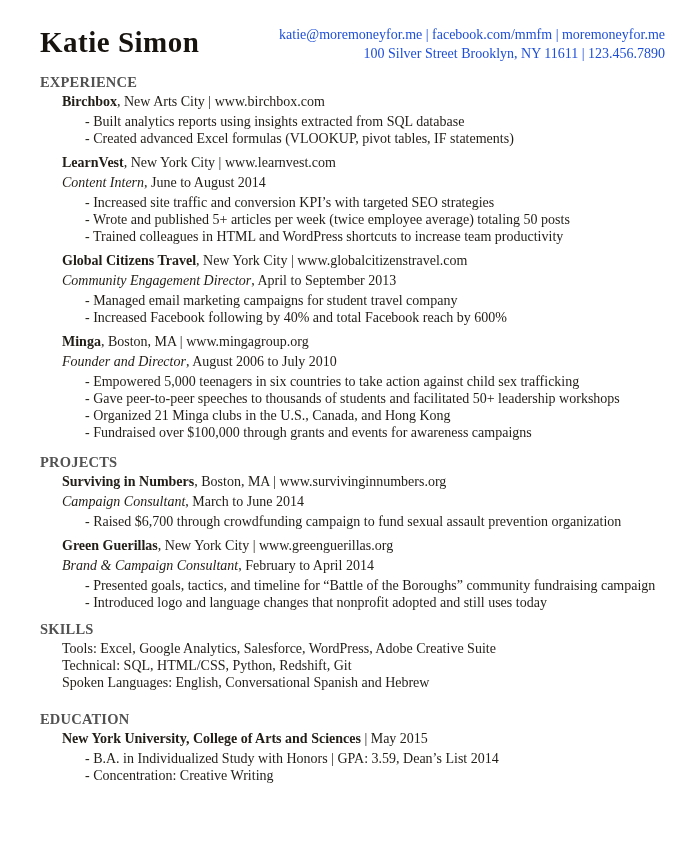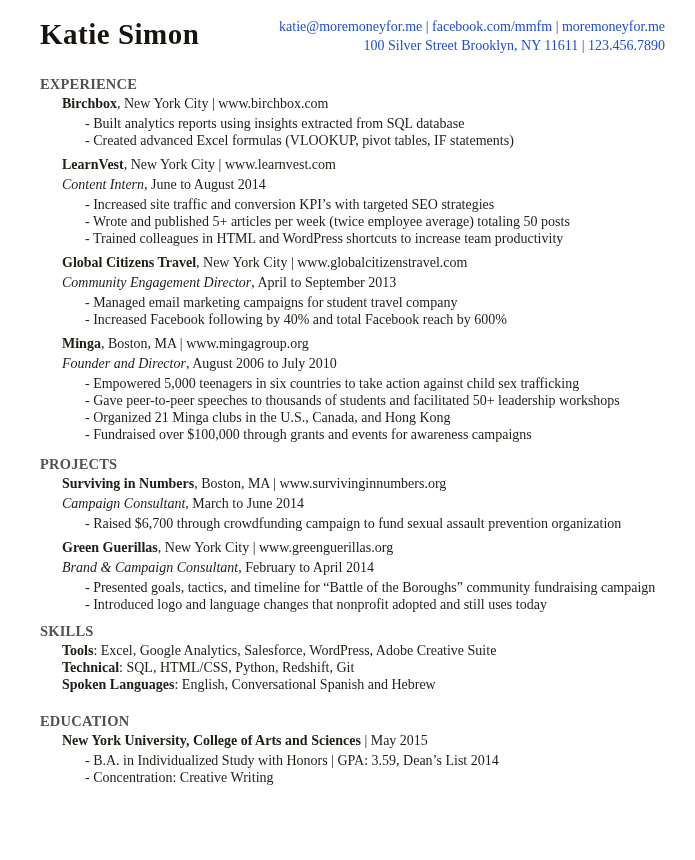--- a/index.html
+++ b/index.html
@@ -5,67 +5,67 @@
   * { box-sizing: border-box; }
   html, body { margin: 0; padding: 0; }
   body {
     width: 695px; height: 860px;
     background: #ffffff;
     font-family: "Liberation Serif", "DejaVu Serif", serif;
     color: #211d17;
   }
   .page {
     width: 695px; height: 860px;
-    padding: 16px 30px 0 40px;
+    padding: 24px 30px 0 40px;
     overflow: hidden;
   }
   .header { display: flex; justify-content: space-between; align-items: flex-start; }
   .name {
     font-size: 29px; font-weight: 700;
     margin: 1px 0 0 0; line-height: 34px; letter-spacing: 0.5px;
     color: #17130e;
   }
   .contact { text-align: right; font-size: 14px; line-height: 19px; padding-top: 1px; color: #1d4ed8; }
   .section-title {
     font-size: 14.5px; font-weight: 700; color: #525252;
     margin: 0 0 2px 0; line-height: 17px; letter-spacing: 0.2px;
   }
-  .section--experience { margin-top: 21px; }
+  .section--experience { margin-top: 11px; }
   .section--projects   { margin-top: 13px; }
   .section--skills     { margin-top: 10px; }
   .section--education  { margin-top: 20px; }
   .entry { margin: 0 0 7px 22px; font-size: 14px; }
   .org-line  { line-height: 17px; }
   .org       { font-weight: 700; }
   .role-line { line-height: 17px; margin-top: 3px; }
   .role      { font-style: italic; }
   .bullets   { margin: 3px 0 0 23px; }
   .bullet    { line-height: 17px; }
   .skills-lines { margin-left: 22px; font-size: 14px; }
   .skill-line   { line-height: 17px; }
-  .skill-label  { font-weight: 700; }
+  .skill-label  { font-weight: 400; }
 </style>
 </head>
 <body>
 
 <div class="page">
 
   <header class="header">
     <h1 class="name">Katie Simon</h1>
     <div class="contact">
       <div>katie@moremoneyfor.me | facebook.com/mmfm | moremoneyfor.me</div>
       <div>100 Silver Street Brooklyn, NY 11611 | 123.456.7890</div>
     </div>
   </header>
 
   <section class="section--experience">
     <h2 class="section-title">EXPERIENCE</h2>
 
     <div class="entry">
-      <div class="org-line"><span class="org">Birchbox</span><span>, New York City | www.birchbox.com</span></div>
+      <div class="org-line"><span class="org">Birchbox</span><span>, New Arts City | www.birchbox.com</span></div>
       <div class="bullets">
         <div class="bullet">- Built analytics reports using insights extracted from SQL database</div>
         <div class="bullet">- Created advanced Excel formulas (VLOOKUP, pivot tables, IF statements)</div>
       </div>
     </div>
 
     <div class="entry">
       <div class="org-line"><span class="org">LearnVest</span><span>, New York City | www.learnvest.com</span></div>
       <div class="role-line"><span class="role">Content Intern</span><span>, June to August 2014</span></div>
       <div class="bullets">

